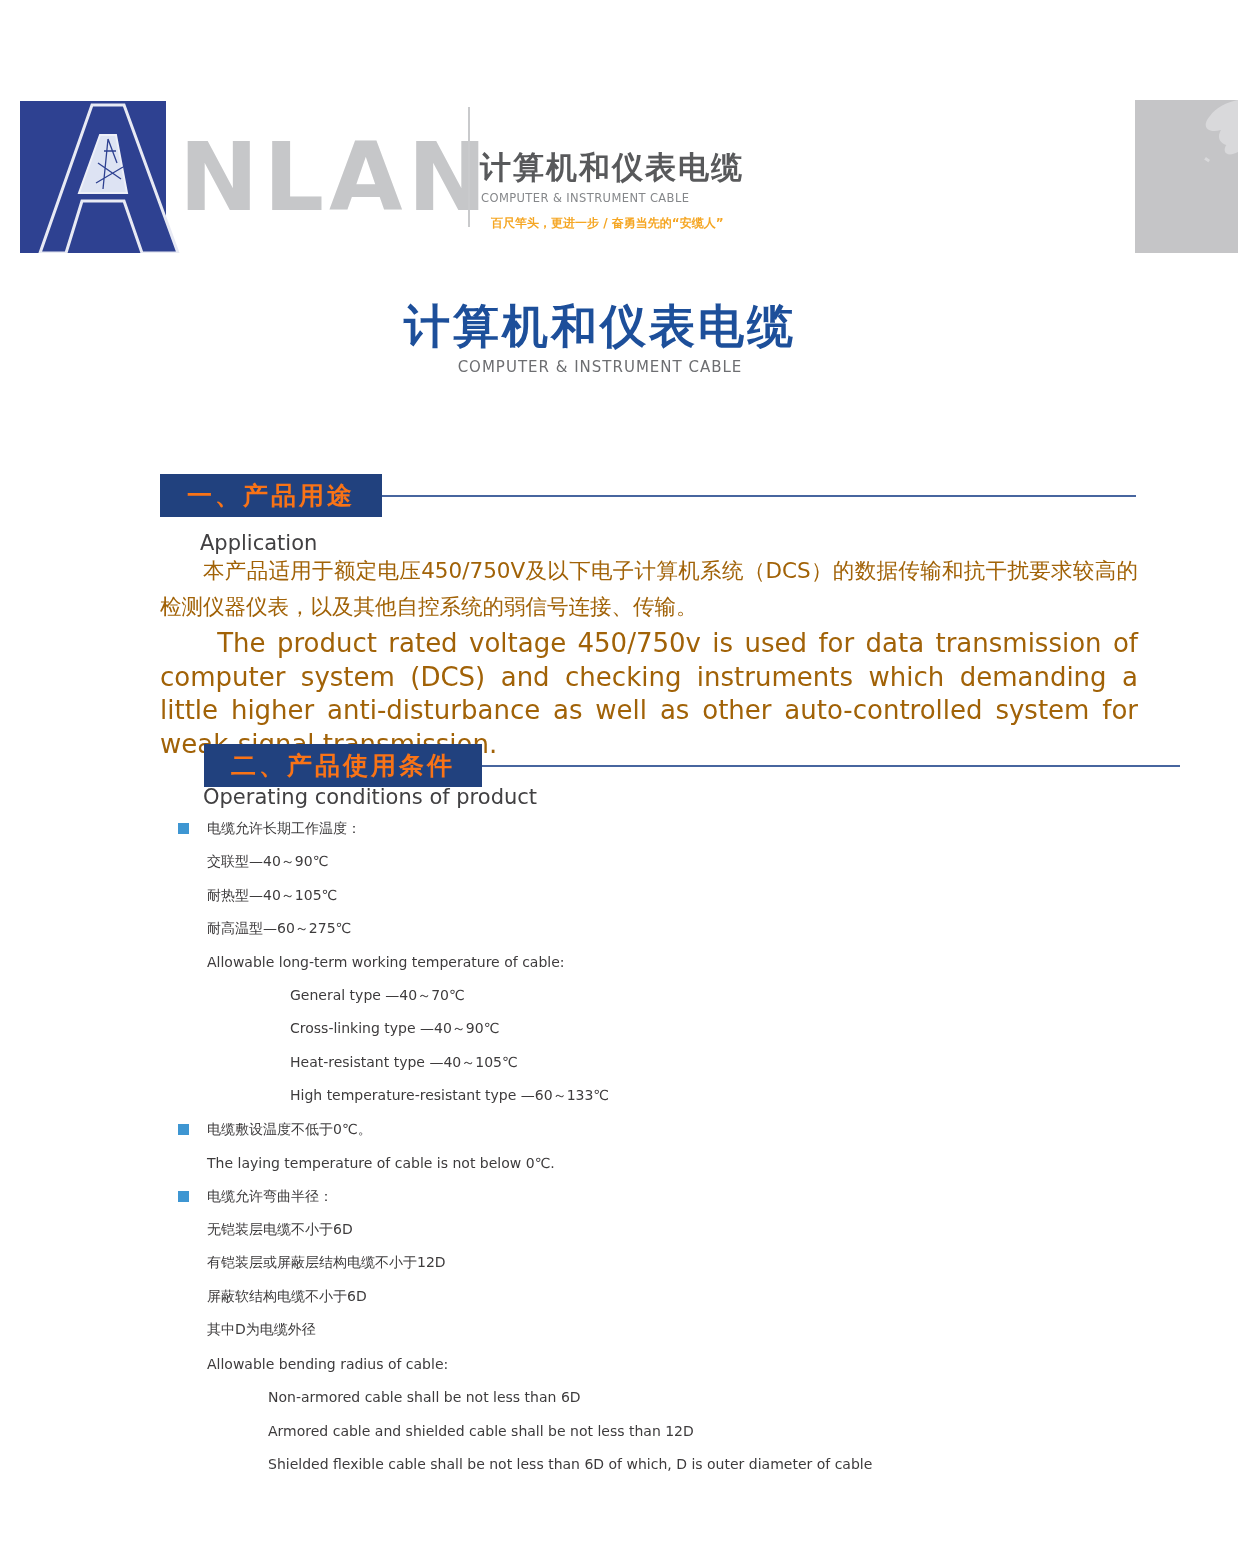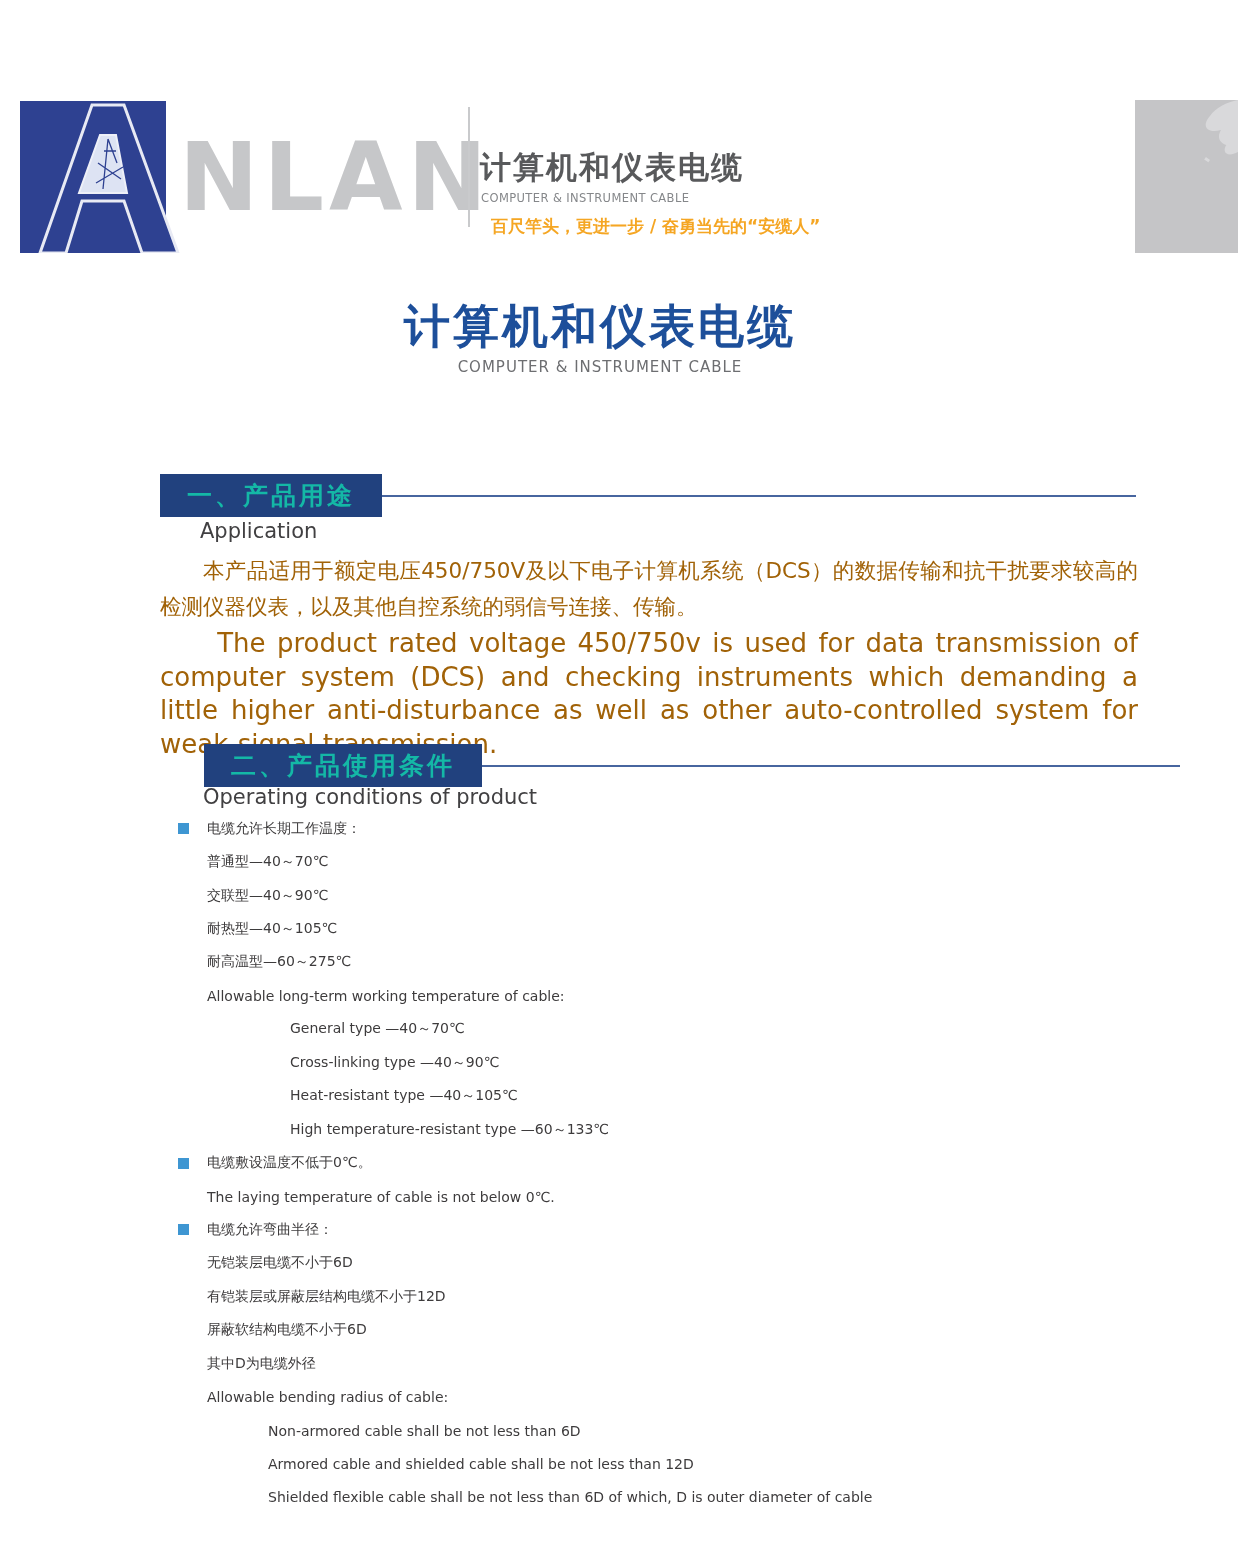--- a/index.html
+++ b/index.html
@@ -7,32 +7,32 @@
   .page{position:relative;width:1238px;height:1547px;background:#fff;overflow:hidden;}
 
   
   .logo{position:absolute;left:20px;top:101px;}
   .brand-name{position:absolute;left:179px;top:130px;font-size:95px;line-height:95px;
     font-weight:800;color:#c6c7c9;letter-spacing:5px;}
   .hdr-divider{position:absolute;left:468px;top:107px;width:2px;height:120px;background:#c9cacc;}
   .hdr-title{position:absolute;left:480px;top:147px;font-size:31px;font-weight:bold;
     color:#58595b;letter-spacing:2px;}
   .hdr-sub{position:absolute;left:481px;top:191px;font-size:11.5px;color:#85878a;letter-spacing:0.4px;}
-  .hdr-tag{position:absolute;left:491px;top:215px;font-size:17px;font-weight:bold;color:#f5a623;}
+  .hdr-tag{position:absolute;left:491px;top:215px;font-size:12px;font-weight:bold;color:#f5a623;}
   .corner-deco{position:absolute;left:1135px;top:100px;width:103px;height:153px;background:#c5c5c7;overflow:hidden;}
 
   
   .main-title{position:absolute;left:0;top:296px;width:1200px;text-align:center;
     font-size:46px;font-weight:bold;color:#1d4f9a;letter-spacing:3px;}
   .main-sub{position:absolute;left:0;top:358px;width:1200px;text-align:center;
     font-size:15px;color:#6d6e71;letter-spacing:1px;}
 
   
   .sec-row{position:absolute;left:160px;width:976px;display:flex;align-items:center;}
-  .sec-banner{background:#21417e;color:#14b8a6;font-size:25px;font-weight:bold;
+  .sec-banner{background:#21417e;color:#f97316;font-size:25px;font-weight:bold;
     letter-spacing:3px;height:43px;display:flex;align-items:center;padding:0 27px;}
   .sec-line{flex:1;height:2px;background:#47659f;}
   .sec-sub{position:absolute;left:203px;font-size:21px;color:#414042;}
 
   
   .para{position:absolute;left:160px;width:978px;text-align:justify;color:#a16207;}
   .para-zh{top:553px;font-size:21.5px;line-height:36px;text-indent:2em;}
   .para-en{top:627px;font-size:26px;line-height:33.5px;text-indent:2.2em;}
 
   
@@ -69,37 +69,36 @@
     </svg>
   </div>
 
   <div class="main-title">计算机和仪表电缆</div>
   <div class="main-sub">COMPUTER &amp; INSTRUMENT CABLE</div>
 
   <div class="sec-row" style="top:474px;">
     <div class="sec-banner">一、产品用途</div>
     <div class="sec-line"></div>
   </div>
-  <div class="sec-sub" style="top:519px;left:200px;">Application</div>
+  <div class="sec-sub" style="top:531px;left:200px;">Application</div>
 
   <div class="para para-zh">本产品适用于额定电压450/750V及以下电子计算机系统（DCS）的数据传输和抗干扰要求较高的检测仪器仪表，以及其他自控系统的弱信号连接、传输。</div>
   <div class="para para-en">The product rated voltage 450/750v is used for data transmission of computer system (DCS) and checking instruments which demanding a little higher anti-disturbance as well as other auto-controlled system for weak-signal transmission.</div>
 
   <div class="sec-row" style="top:744px;margin-left:44px;">
     <div class="sec-banner">二、产品使用条件</div>
     <div class="sec-line"></div>
   </div>
   <div class="sec-sub" style="top:785px;">Operating conditions of product</div>
 
   <div class="list">
     <div class="row">
       <span class="bullet"></span>
       <span>电缆允许长期工作温度：</span>
     </div>
-    <div class="row r1">普通型—40～70℃</div>
     <div class="row r1">交联型—40～90℃</div>
     <div class="row r1">耐热型—40～105℃</div>
     <div class="row r1">耐高温型—60～275℃</div>
     <div class="row r1">Allowable long-term working temperature of cable:</div>
     <div class="row r2">General type —40～70℃</div>
     <div class="row r2">Cross-linking type —40～90℃</div>
     <div class="row r2">Heat-resistant type —40～105℃</div>
     <div class="row r2">High temperature-resistant type —60～133℃</div>
     <div class="row">
       <span class="bullet"></span>

